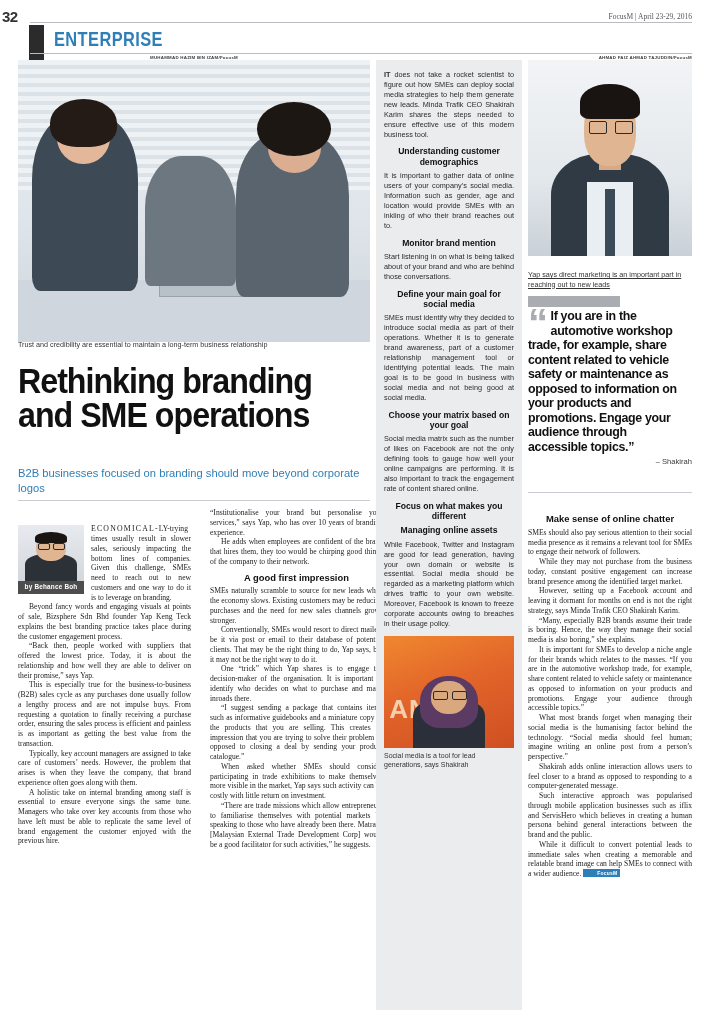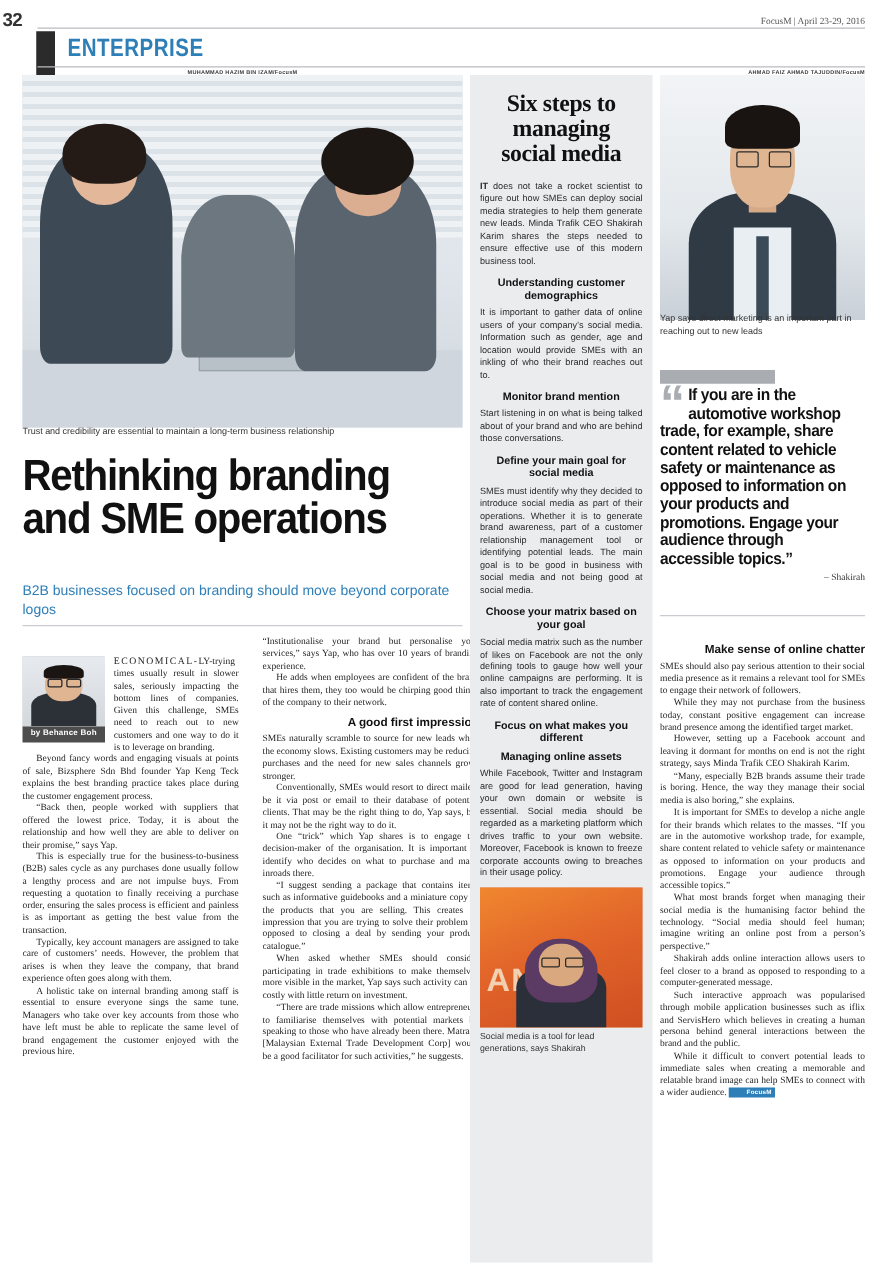--- a/index.html
+++ b/index.html
@@ -101,21 +101,21 @@
   }
   .col p{margin:0;text-indent:11px;}
   .col p.noind{text-indent:0;}
   #col1{left:18px;top:524px;width:173px;}
   #col2{left:210px;top:508px;width:173px;}
   #col4{left:528px;top:508px;width:164px;}
 
   .subhead{
     font-family:"Liberation Sans", sans-serif;
     font-weight:bold;font-size:9.4px;
-    text-align:right;text-indent:0 !important;
+    text-align:center;text-indent:0 !important;
     color:#111;
     margin:6px 0 3px 0 !important;
     line-height:1.15;
   }
 
   
   .author{
     float:left;width:66px;margin:1px 7px 2px 0;
   }
   .author .mug{
@@ -167,21 +167,21 @@
     font-family:"Liberation Sans", sans-serif;
     font-size:7px;line-height:1.32;color:#333;
   }
 
   
   .photo-right{
     position:absolute;left:528px;top:60px;width:164px;height:196px;
     overflow:hidden;background:#cfd4d9;
   }
   #caption-right{
-    position:absolute;left:528px;top:250px;width:164px;
+    position:absolute;left:528px;top:270px;width:164px;text-decoration:underline;
   }
 
   .quote-wrap{
     position:absolute;left:528px;top:296px;width:164px;
   }
   .quote-bar{width:92px;height:11px;background:#a9adb2;margin-bottom:2px;}
   .quote-mark{
     float:left;
     font-family:"Liberation Sans", sans-serif;
     font-weight:bold;font-size:40px;line-height:0.62;
@@ -189,21 +189,21 @@
   }
   .quote-text{
     font-family:"Liberation Sans", sans-serif;
     font-weight:bold;
     font-size:13.2px;line-height:1.1;
     color:#111;letter-spacing:-0.35px;
     transform:scaleX(0.94);transform-origin:left top;
   }
   .quote-attr{
     clear:both;
-    font-family:Liberation Serif, serif;
+    font-family:Liberation Sans, sans-serif;
     font-size:7.6px;color:#3a3a3a;text-align:right;
     padding-top:3px;
   }
   .rule-quote{
     position:absolute;left:528px;top:492px;width:164px;height:1px;background:#c9ccd0;
   }
 
   .endmark{
     display:inline-block;background:#2e7fb8;color:#fff;
     font-family:"Liberation Sans", sans-serif;
@@ -320,25 +320,20 @@
     <p class="subhead">A good first impression</p>
     <p class="noind">SMEs naturally scramble to source for new leads when the economy slows. Existing customers may be reducing purchases and the need for new sales channels grows stronger.</p>
     <p>Conventionally, SMEs would resort to direct mailers be it via post or email to their database of potential clients. That may be the right thing to do, Yap says, but it may not be the right way to do it.</p>
     <p>One “trick” which Yap shares is to engage the decision-maker of the organisation. It is important to identify who decides on what to purchase and make inroads there.</p>
     <p>“I suggest sending a package that contains items such as informative guidebooks and a miniature copy of the products that you are selling. This creates an impression that you are trying to solve their problem as opposed to closing a deal by sending your product catalogue.”</p>
     <p>When asked whether SMEs should consider participating in trade exhibitions to make themselves more visible in the market, Yap says such activity can be costly with little return on investment.</p>
     <p>“There are trade missions which allow entrepreneurs to familiarise themselves with potential markets by speaking to those who have already been there. Matrade [Malaysian External Trade Development Corp] would be a good facilitator for such activities,” he suggests.</p>
   </div>
 
   <div class="sidebar">
-    <div class="sb-title">
-      <div>Six steps to</div>
-      <div>managing</div>
-      <div>social media</div>
-    </div>
     <div class="sb-body">
       <p class="first"><b>IT</b><span> does not take a rocket scientist to figure out how SMEs can deploy social media strategies to help them generate new leads. Minda Trafik CEO Shakirah Karim shares the steps needed to ensure effective use of this modern business tool.</span></p>
 
       <div class="sb-h">Understanding customer demographics</div>
       <p>It is important to gather data of online users of your company’s social media. Information such as gender, age and location would provide SMEs with an inkling of who their brand reaches out to.</p>
 
       <div class="sb-h">Monitor brand mention</div>
       <p>Start listening in on what is being talked about of your brand and who are behind those conversations.</p>
 
       <div class="sb-h">Define your main goal for social media</div>

